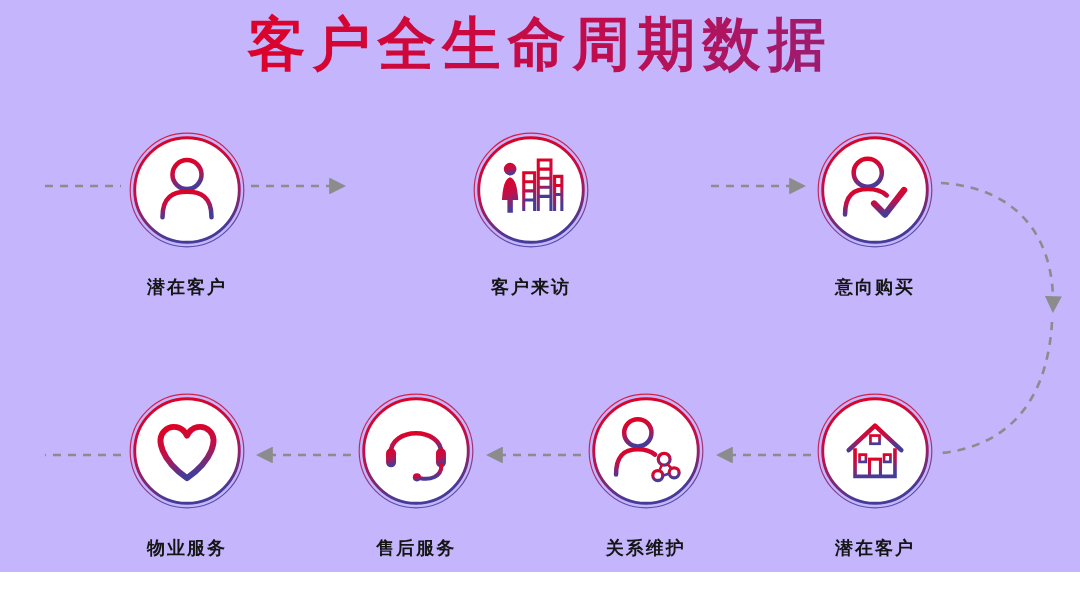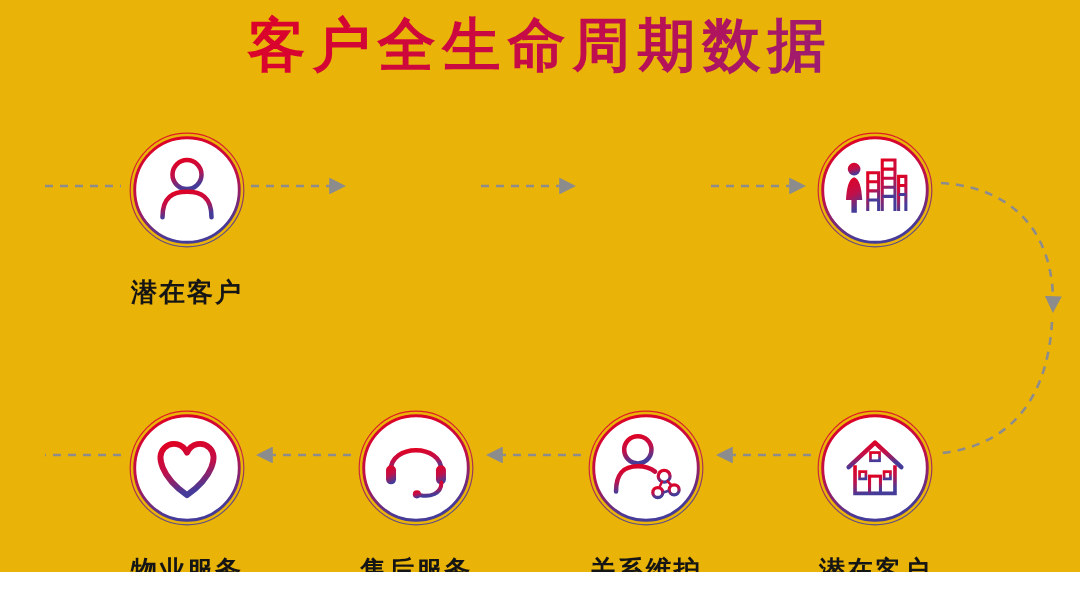--- a/index.html
+++ b/index.html
@@ -1,39 +1,39 @@
 <!DOCTYPE html>
 <html><head>
 <meta charset="utf-8">
 <style>
   * { margin:0; padding:0; box-sizing:border-box; }
   html,body { background:#ffffff; }
   .canvas {
-    position:relative; width:1080px; height:572px; background:#eab308;
-    overflow:hidden; font-family:Liberation Sans, sans-serif;
+    position:relative; width:1080px; height:572px; background:#c4b5fd;
+    overflow:hidden; font-family:Liberation Serif, serif;
   }
   .title {
     position:absolute; top:12px; left:0; width:100%; text-align:center;
     font-size:58px; font-weight:900; letter-spacing:7px; line-height:1.15;
     color:#c00d3c;
   }
   @supports ((-webkit-background-clip:text) or (background-clip:text)) {
     .title {
       background-image:linear-gradient(118deg,#e30021 15%, #c00d4e 55%, #7c2a90 96%);
       -webkit-background-clip:text; background-clip:text; color:transparent;
     }
   }
   .connectors { position:absolute; left:0; top:0; width:1080px; height:606px; pointer-events:none; }
   .row { position:absolute; left:126px; width:810px; display:flex; justify-content:space-between; }
   .row-top { top:131px; }
-  .row-bottom { top:409px; }
+  .row-bottom { top:392px; }
   .node { width:122px; display:flex; flex-direction:column; align-items:center; }
   .badge { width:118px; height:118px; display:block; }
   .label {
-    margin-top:26px; font-size:26px; font-weight:700; color:#151515;
+    margin-top:26px; font-size:18px; font-weight:700; color:#151515;
     letter-spacing:2px; white-space:nowrap; text-align:center;
   }
 </style>
 </head>
 <body>
 
 <div class="canvas">
 
   <h1 class="title">客户全生命周期数据</h1>
 
@@ -91,20 +91,39 @@
     <path d="M42 51 C36 53 34 62 33 76 L39 76 L39 90 L45 90 L45 76 L51 76 C50 62 48 53 42 51 Z" fill="url(#grad-customer-visit)"></path>
     <g fill="none" stroke="url(#grad-customer-visit)" stroke-width="3.4">
       <path d="M57 88 V46 H69 V88"></path>
       <path d="M57 56 H69 M57 66 H69 M57 76 H69"></path>
       <path d="M73 88 V32 H87 V88"></path>
       <path d="M73 42 H87 M73 52 H87 M73 62 H87 M73 72 H87"></path>
       <path d="M91 88 V50 H99 V88"></path>
       <path d="M91 60 H99 M91 70 H99"></path>
     </g>
     </svg>
+    <div class="label">客户来访</div>
+      </div>
+      <div class="node">
+    <svg class="badge" viewBox="0 0 130 130" aria-hidden="true">
+      <defs>
+        <linearGradient id="grad-purchase-intent" x1="0" y1="0" x2="0.25" y2="1">
+          <stop offset="0" stop-color="#e2001f"></stop>
+          <stop offset="0.55" stop-color="#c0104a"></stop>
+          <stop offset="1" stop-color="#453b99"></stop>
+        </linearGradient>
+      </defs>
+      <circle cx="65" cy="65" r="62.6" fill="none" stroke="url(#grad-purchase-intent)" stroke-width="1.3" opacity="0.85"></circle>
+      <circle cx="65" cy="65" r="57.6" fill="#ffffff" stroke="url(#grad-purchase-intent)" stroke-width="3.2"></circle>
+
+    <circle cx="57" cy="46" r="15.5" fill="none" stroke="url(#grad-purchase-intent)" stroke-width="5"></circle>
+    <path d="M32 92 C32 70 42 64 57 64 C66 64 73 66.5 78 71" fill="none" stroke="url(#grad-purchase-intent)" stroke-width="5" stroke-linecap="round"></path>
+    <path d="M64 80 L76 92 L97 65" fill="none" stroke="url(#grad-purchase-intent)" stroke-width="7" stroke-linecap="round" stroke-linejoin="round"></path>
+    </svg>
+    <div class="label">意向购买</div>
       </div>
     </div>
   <div class="row row-bottom">
       <div class="node">
     <svg class="badge" viewBox="0 0 130 130" aria-hidden="true">
       <defs>
         <linearGradient id="grad-property-service" x1="0" y1="0" x2="0.25" y2="1">
           <stop offset="0" stop-color="#e2001f"></stop>
           <stop offset="0.55" stop-color="#c0104a"></stop>
           <stop offset="1" stop-color="#453b99"></stop>

